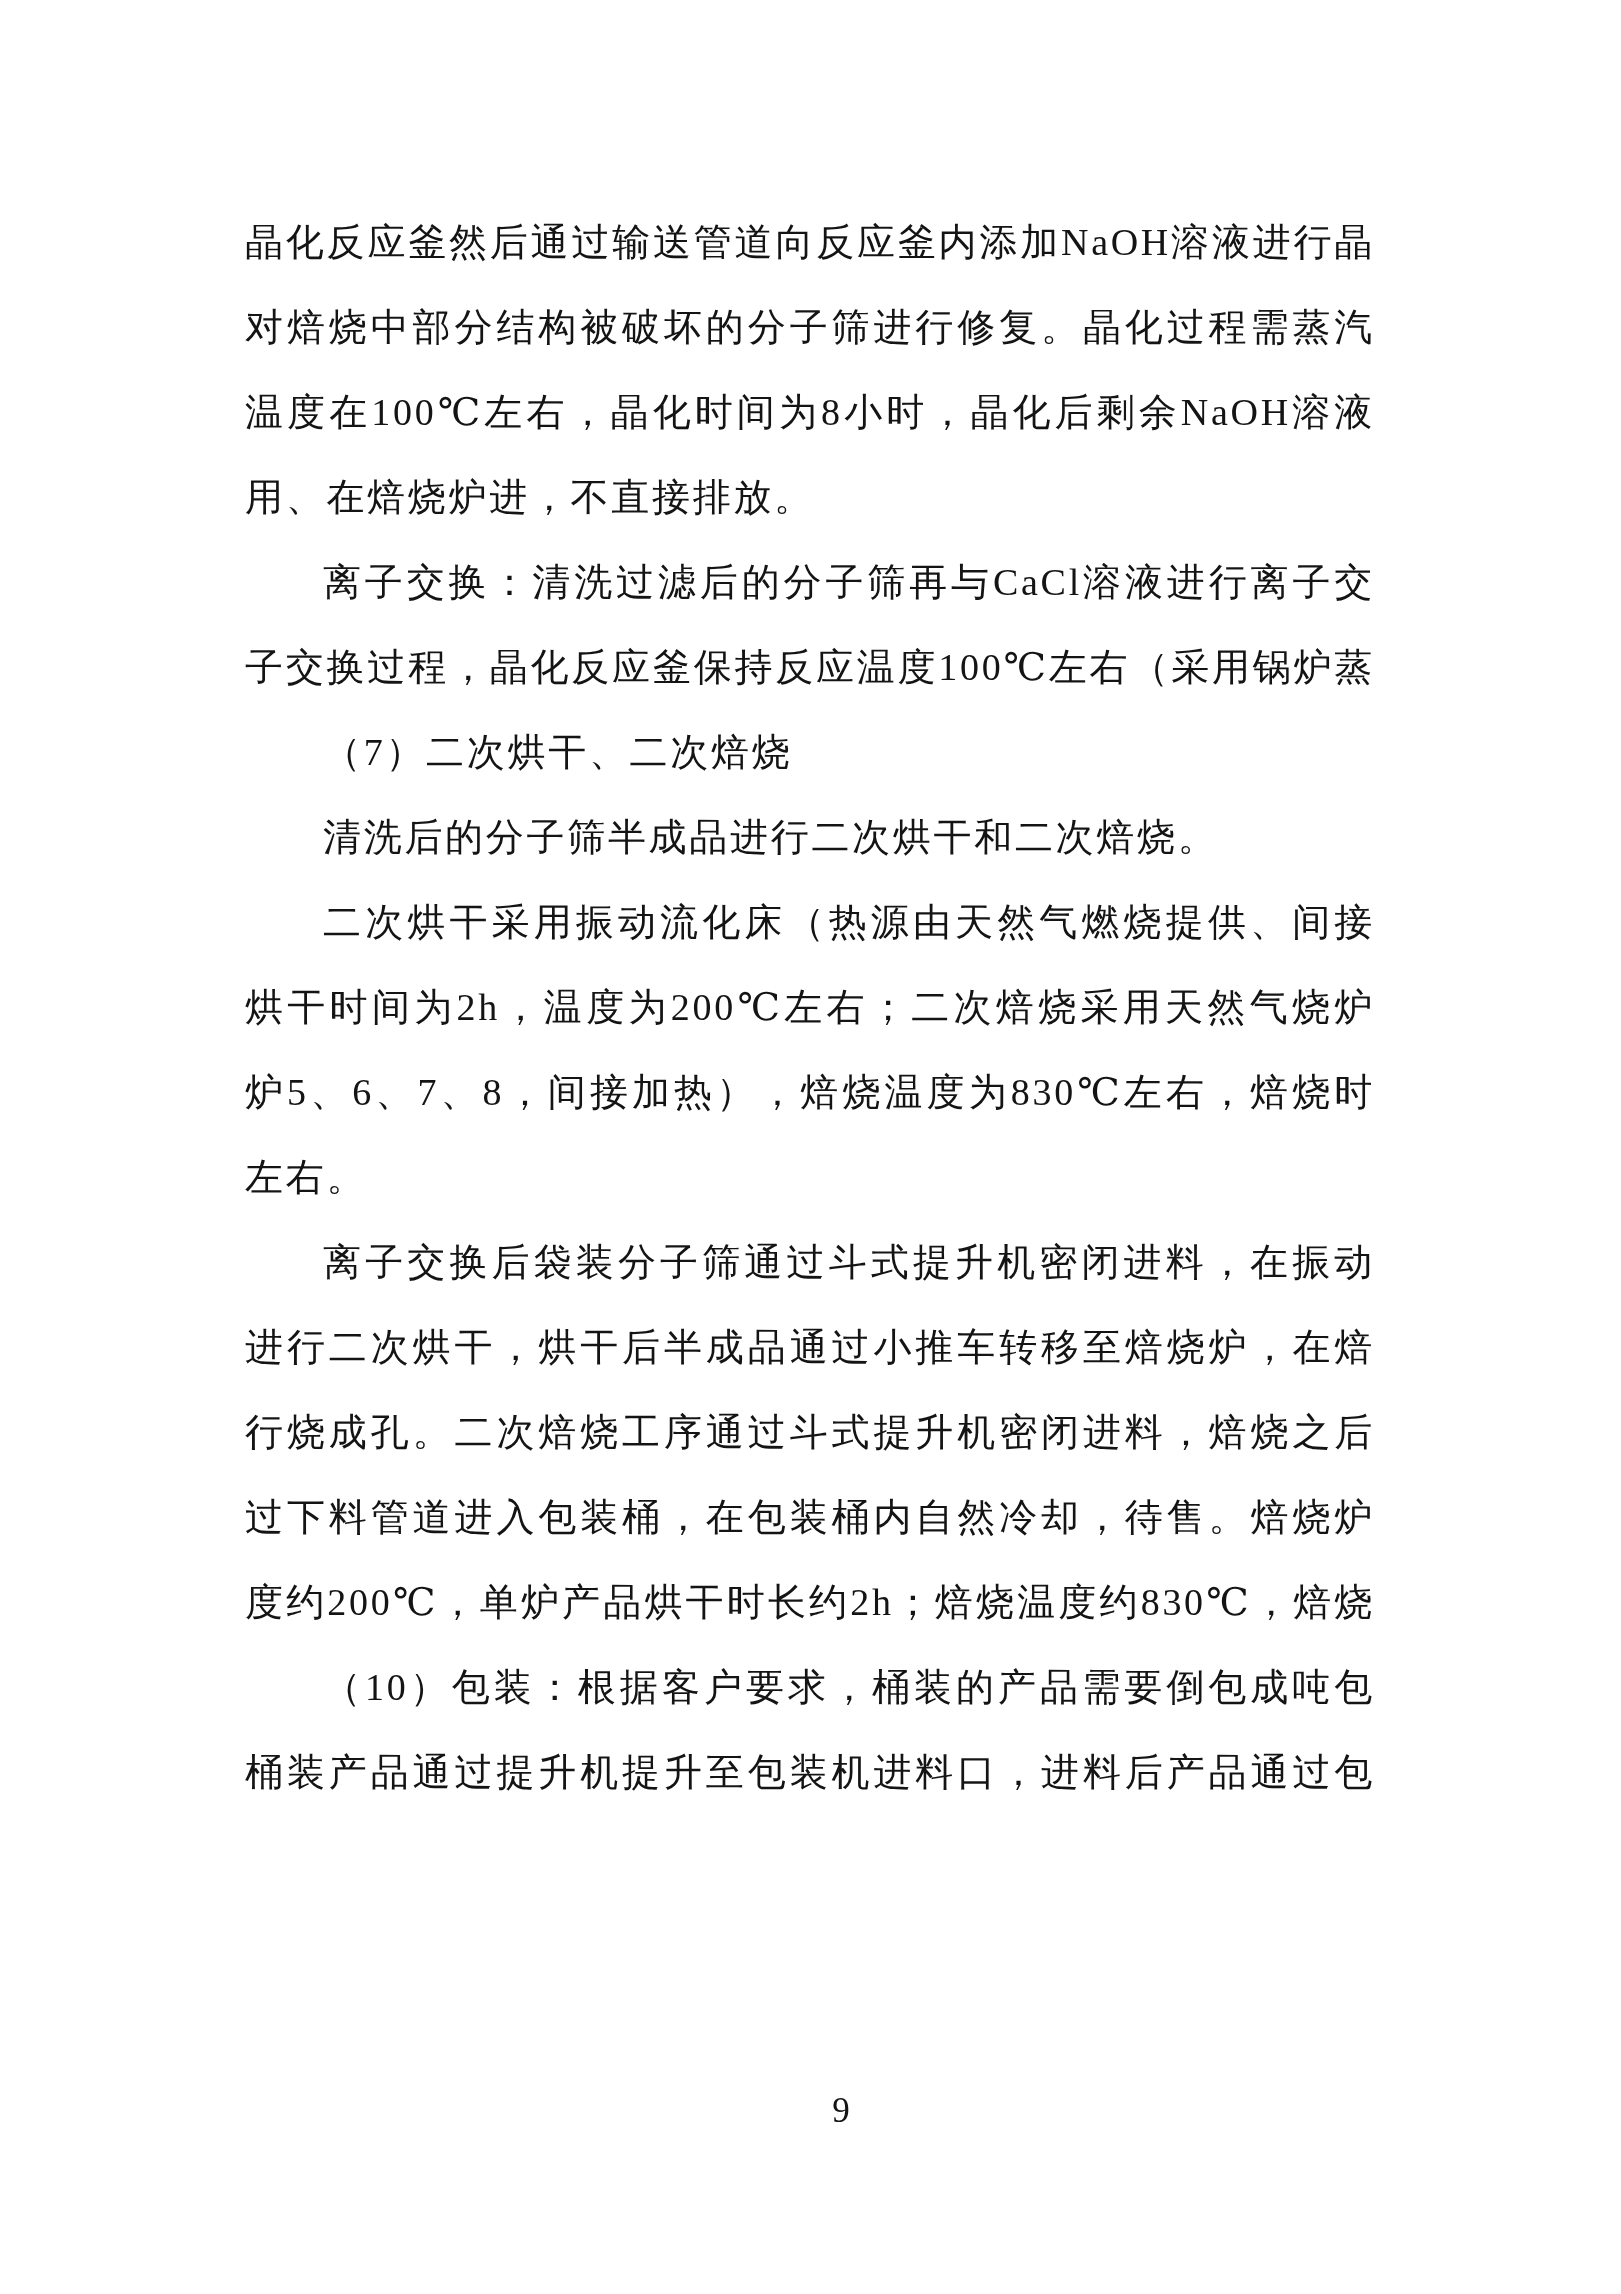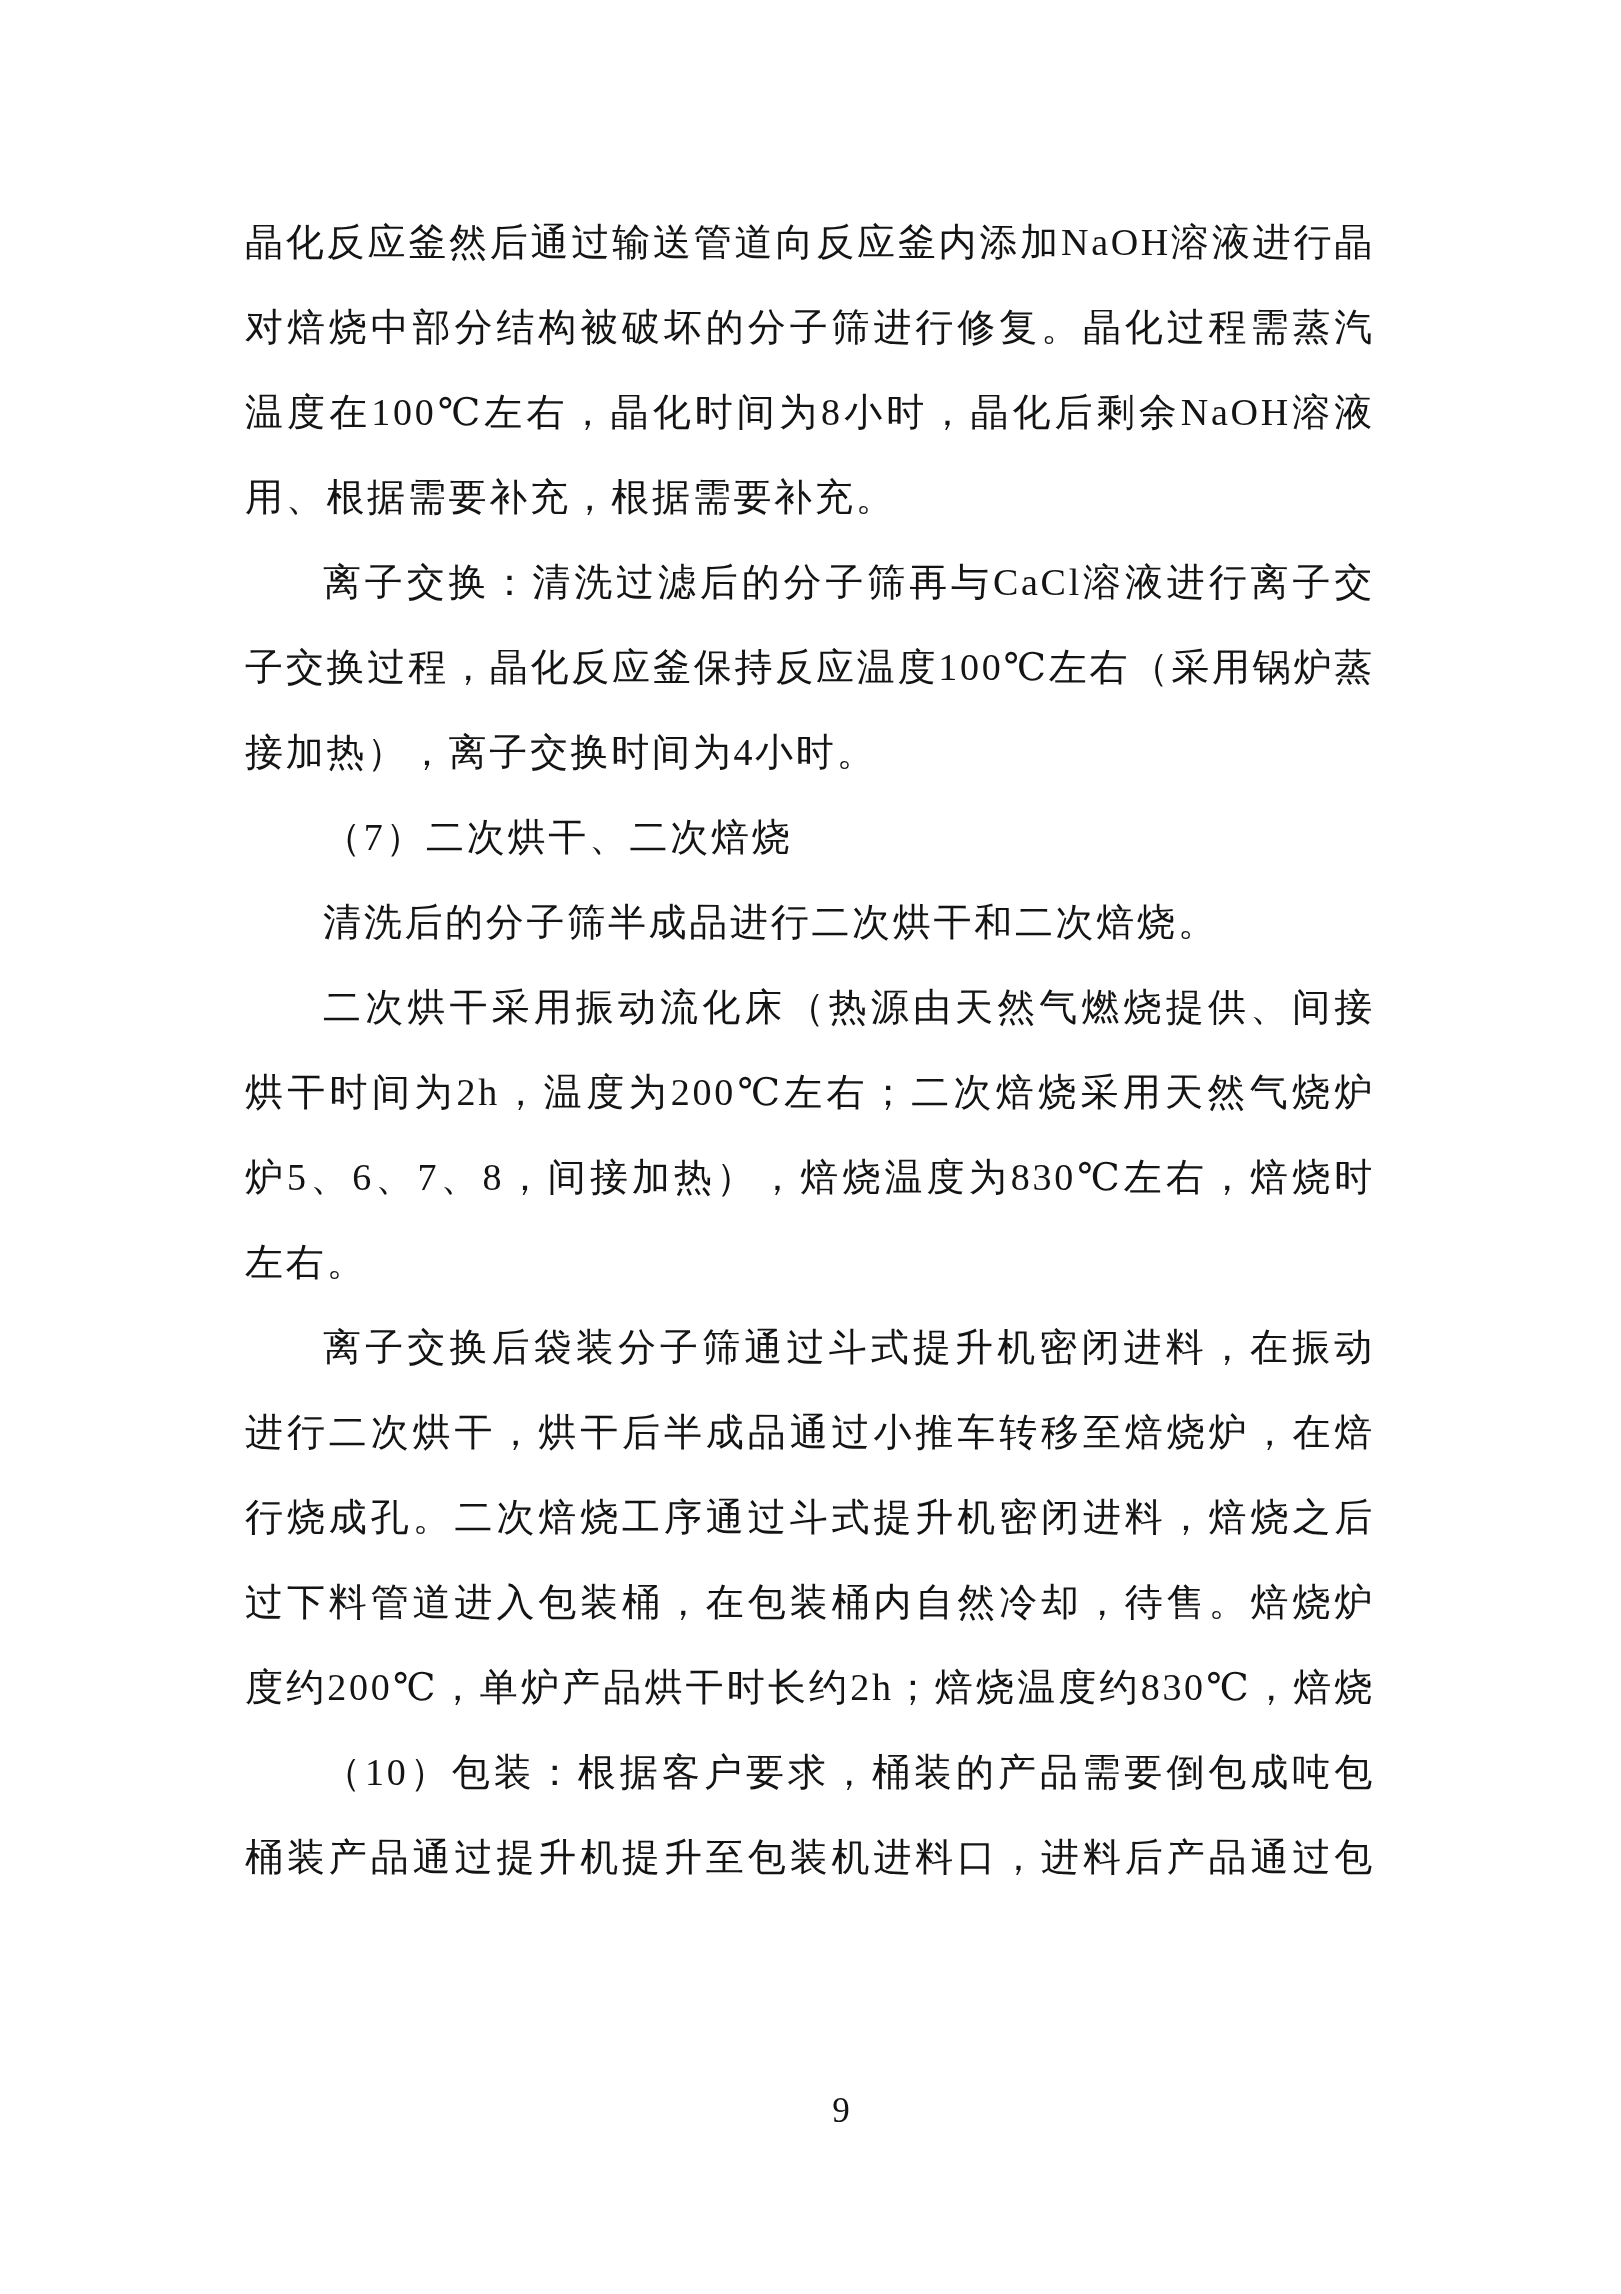--- a/index.html
+++ b/index.html
@@ -54,24 +54,23 @@
 </style>
 </head>
 <body>
 
 <div class="page">
 
   <div class="body-block">
     <div class="ln fill">晶化反应釜然后通过输送管道向反应釜内添加NaOH溶液进行晶化，</div>
     <div class="ln fill">对焙烧中部分结构被破坏的分子筛进行修复。晶化过程需蒸汽加热，</div>
     <div class="ln fill">温度在100℃左右，晶化时间为8小时，晶化后剩余NaOH溶液循环使</div>
-    <div class="ln">用、根据需要补充，根据需要补充。</div>
+    <div class="ln">用、在焙烧炉进，不直接排放。</div>
     <div class="ln ind fill">离子交换：清洗过滤后的分子筛再与CaCl溶液进行离子交换，离</div>
     <div class="ln fill">子交换过程，晶化反应釜保持反应温度100℃左右（采用锅炉蒸汽间</div>
-    <div class="ln">接加热），离子交换时间为4小时。</div>
     <div class="ln ind">（7）二次烘干、二次焙烧</div>
     <div class="ln ind">清洗后的分子筛半成品进行二次烘干和二次焙烧。</div>
     <div class="ln ind fill">二次烘干采用振动流化床（热源由天然气燃烧提供、间接加热），</div>
     <div class="ln fill">烘干时间为2h，温度为200℃左右；二次焙烧采用天然气烧炉（焙烧</div>
     <div class="ln fill">炉5、6、7、8，间接加热），焙烧温度为830℃左右，焙烧时间为1.5h</div>
     <div class="ln">左右。</div>
     <div class="ln ind fill">离子交换后袋装分子筛通过斗式提升机密闭进料，在振动流化床</div>
     <div class="ln fill">进行二次烘干，烘干后半成品通过小推车转移至焙烧炉，在焙烧炉进</div>
     <div class="ln fill">行烧成孔。二次焙烧工序通过斗式提升机密闭进料，焙烧之后产品通</div>
     <div class="ln fill">过下料管道进入包装桶，在包装桶内自然冷却，待售。焙烧炉烘干温</div>

